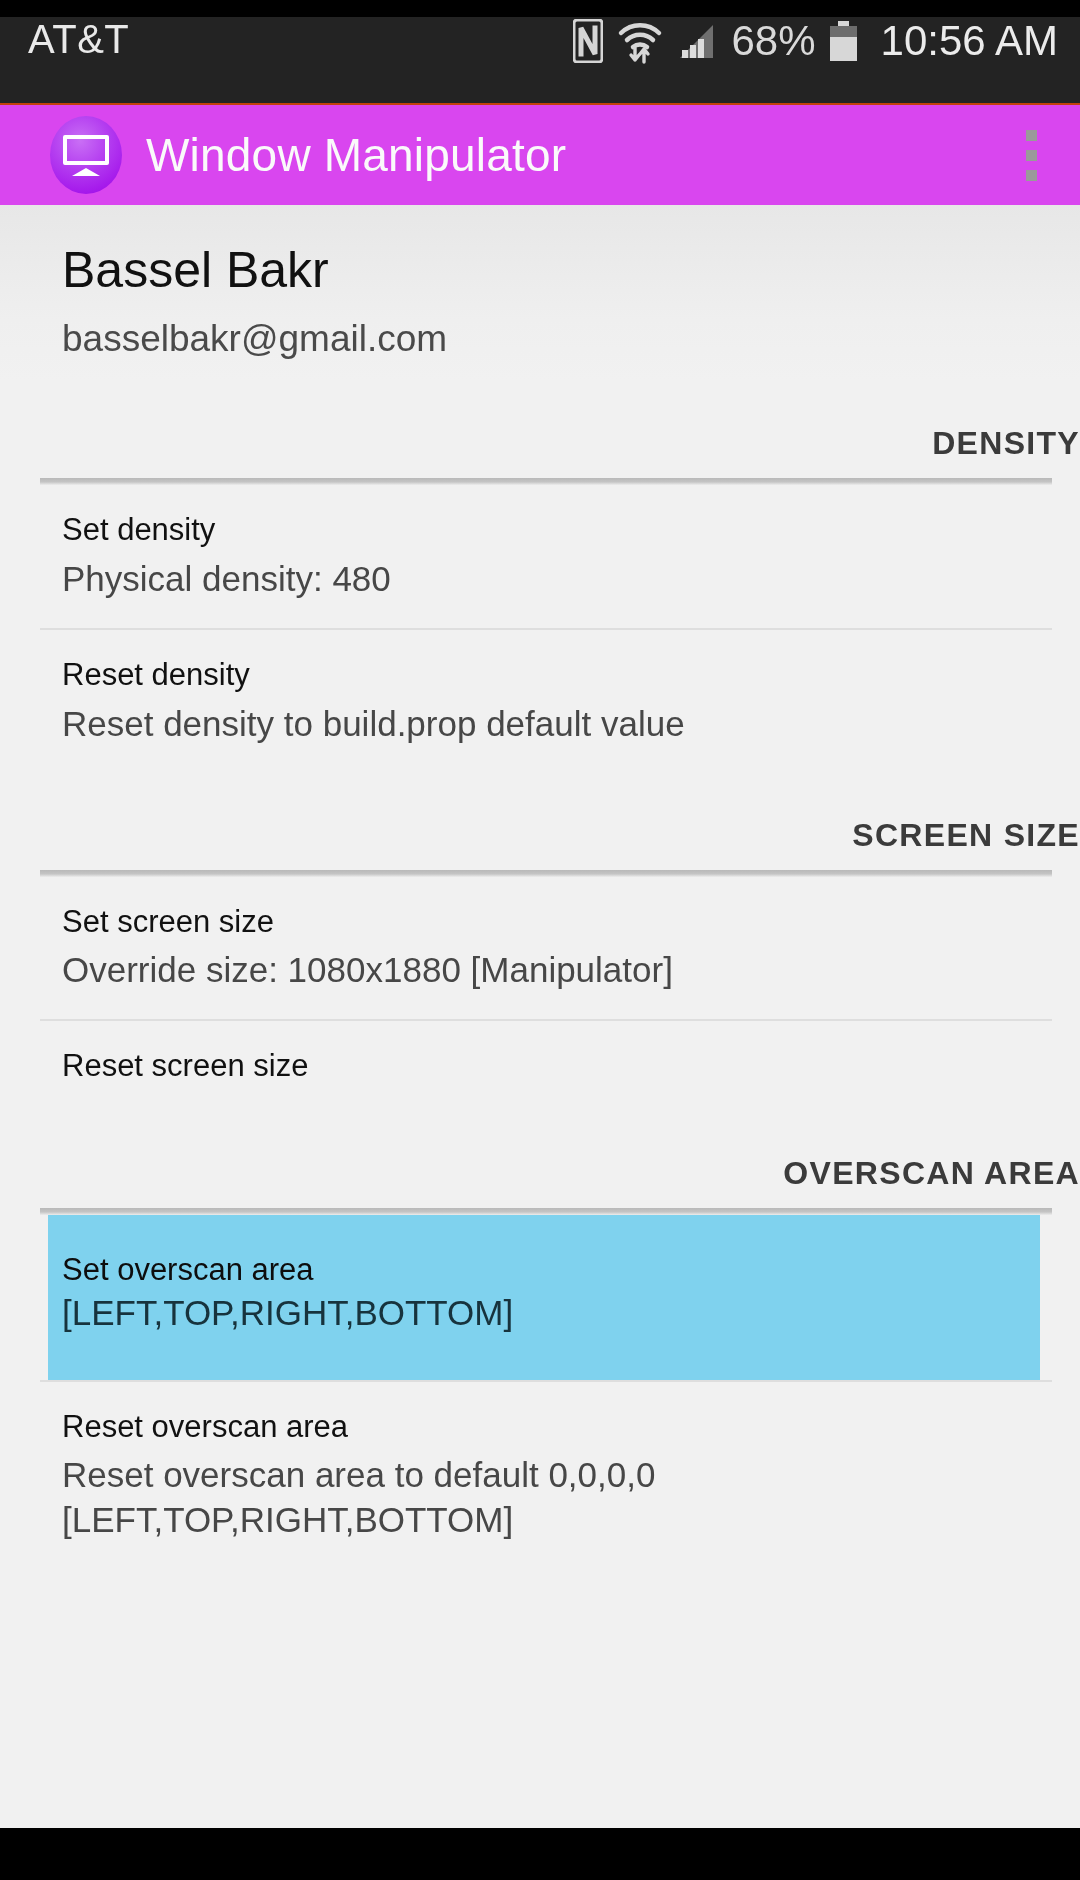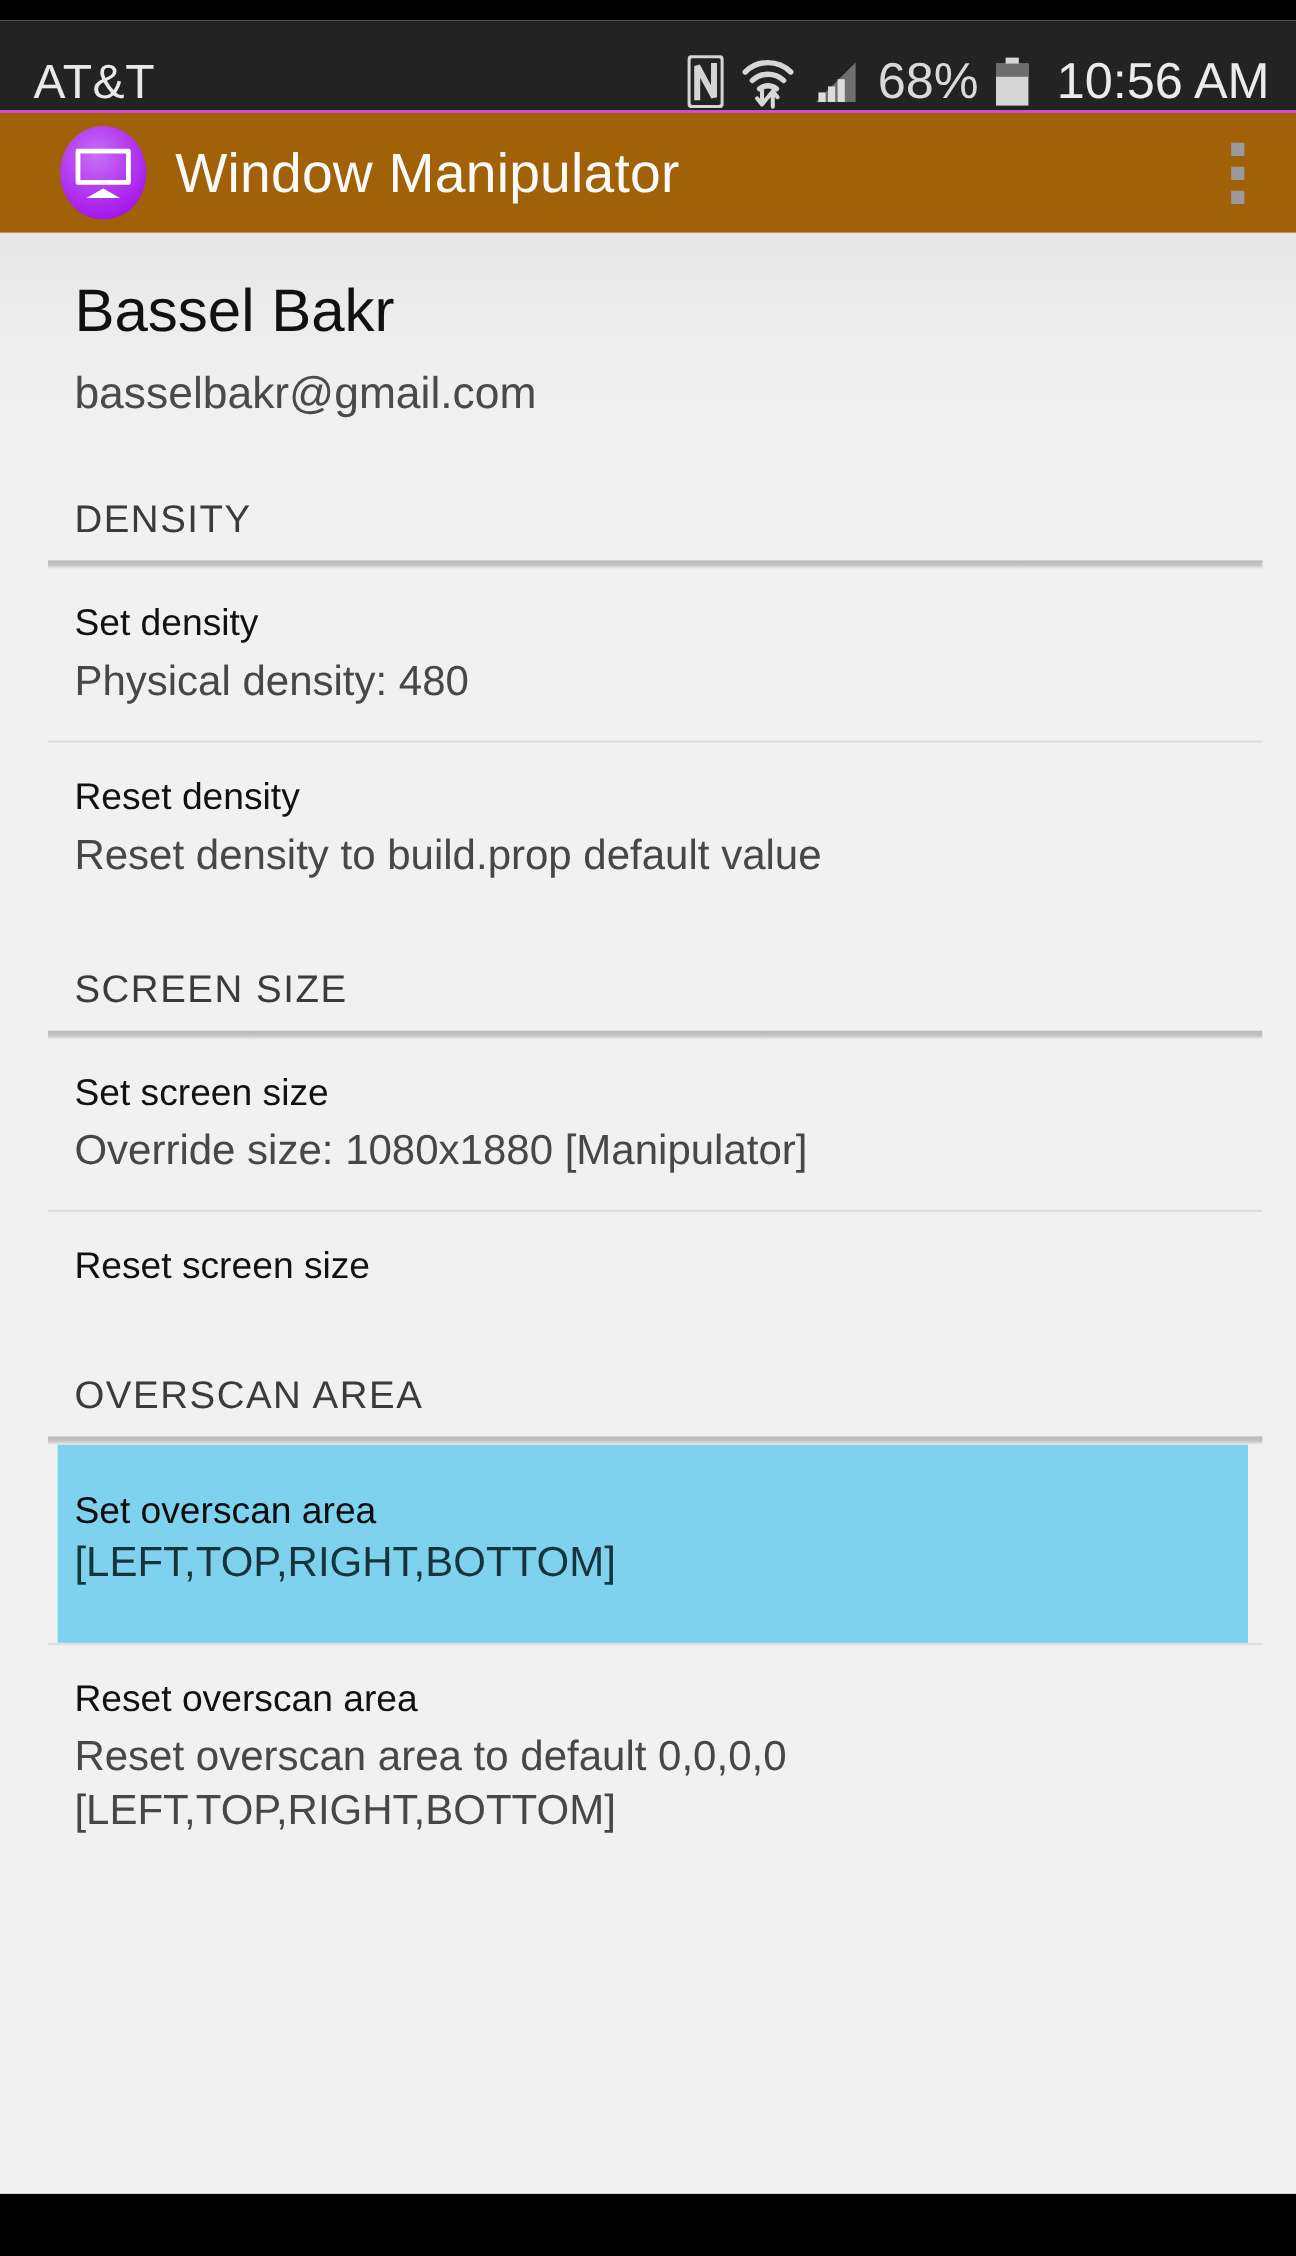--- a/index.html
+++ b/index.html
@@ -14,23 +14,23 @@
     width:1080px; height:1880px;
     background:#f2f2f2;
     display:flex; flex-direction:column;
   }
 
   
   .top-bezel { height:17px; background:#000; flex:none; }
 
   
   .status-bar {
-    height:75px; flex:none;
+    height:86px; flex:none;
     background:#232323;
-    display:flex; align-items:flex-end;
+    display:flex; align-items:flex-start;
     padding:0 22px 0 28px;
     color:#e8e8e8;
   }
   .carrier {
     font-size:40px; letter-spacing:0.5px;
     color:#e9e9e9; font-weight:400;
   }
   .status-right {
     margin-left:auto;
     display:flex; align-items:center; gap:14px;
@@ -57,24 +57,24 @@
     position:absolute; left:0; top:5px; width:27px; height:11px;
     background:#6d6d6d;
   }
   .clock {
     font-size:42px; color:#ebebeb; margin-left:10px; letter-spacing:0;
   }
 
   
   .app-bar {
     height:102px; flex:none;
-    background:#a16207;
+    background:#d946ef;
     display:flex; align-items:center;
     padding:0 26px 0 50px;
-    border-top:2px solid #d946ef;
+    border-top:2px solid #c2410c;
   }
   .app-icon {
     width:72px; height:78px; flex:none;
     border-radius:50%;
     background:radial-gradient(circle at 42% 32%, #c96ff5 0%, #b43df0 42%, #9b00e8 100%);
     display:flex; align-items:center; justify-content:center;
     margin-right:24px;
   }
   .monitor {
     position:relative; width:46px; height:40px;
@@ -112,23 +112,24 @@
   .account {
     padding:36px 0 20px 62px;
     background:linear-gradient(180deg,#e7e7e7 0%,#efefef 65%,#f1f1f1 100%);
   }
   .account-name { font-size:50px; color:#111; line-height:1.16; }
   .account-email {
     font-size:37px; color:#4a4a4a; line-height:1.2; margin-top:18px;
   }
 
   .section-header {
-    font-size:32px; font-weight:normal; color:#3b3b3b;
+    font-size:32px; font-weight:bold; color:#3b3b3b;
     letter-spacing:1.3px;
     padding:44px 0 16px 62px;
+    text-align:right;
   }
   .section-rule {
     height:7px; margin:0 28px 0 40px;
     background:linear-gradient(180deg,#b9b9b9 0%,#c4c4c4 55%,#ededed 100%);
   }
 
   .pref {
     padding:26px 60px 26px 62px;
     position:relative;
   }

